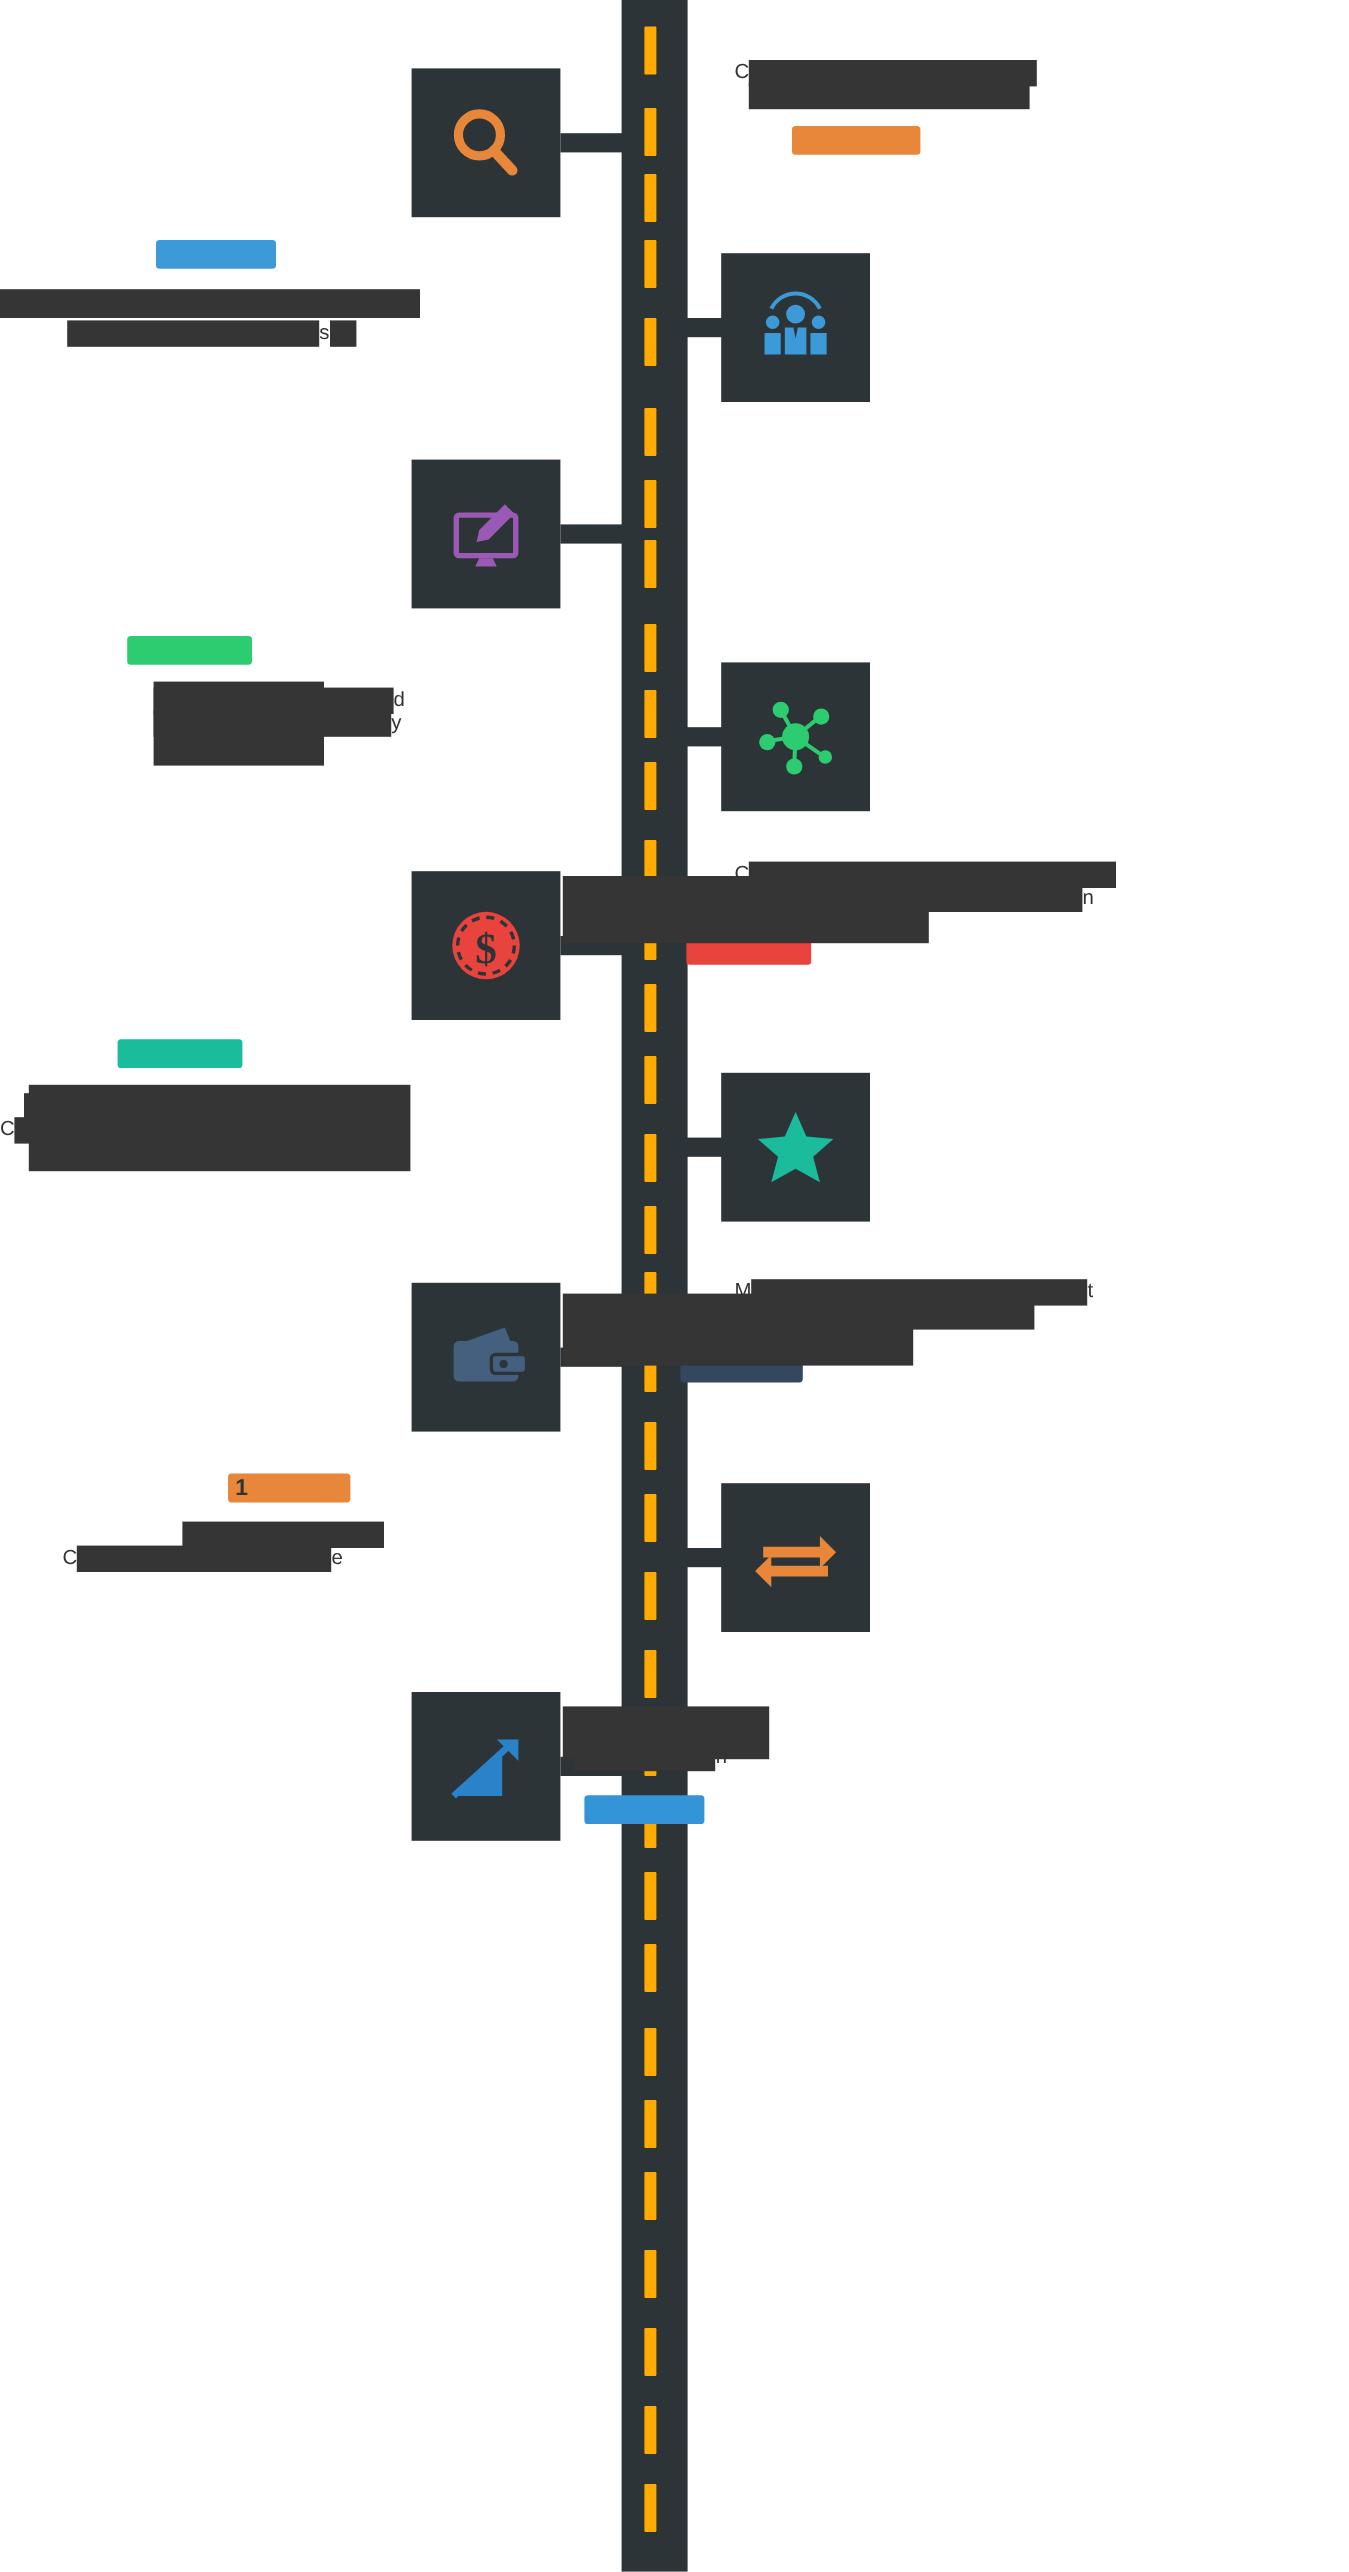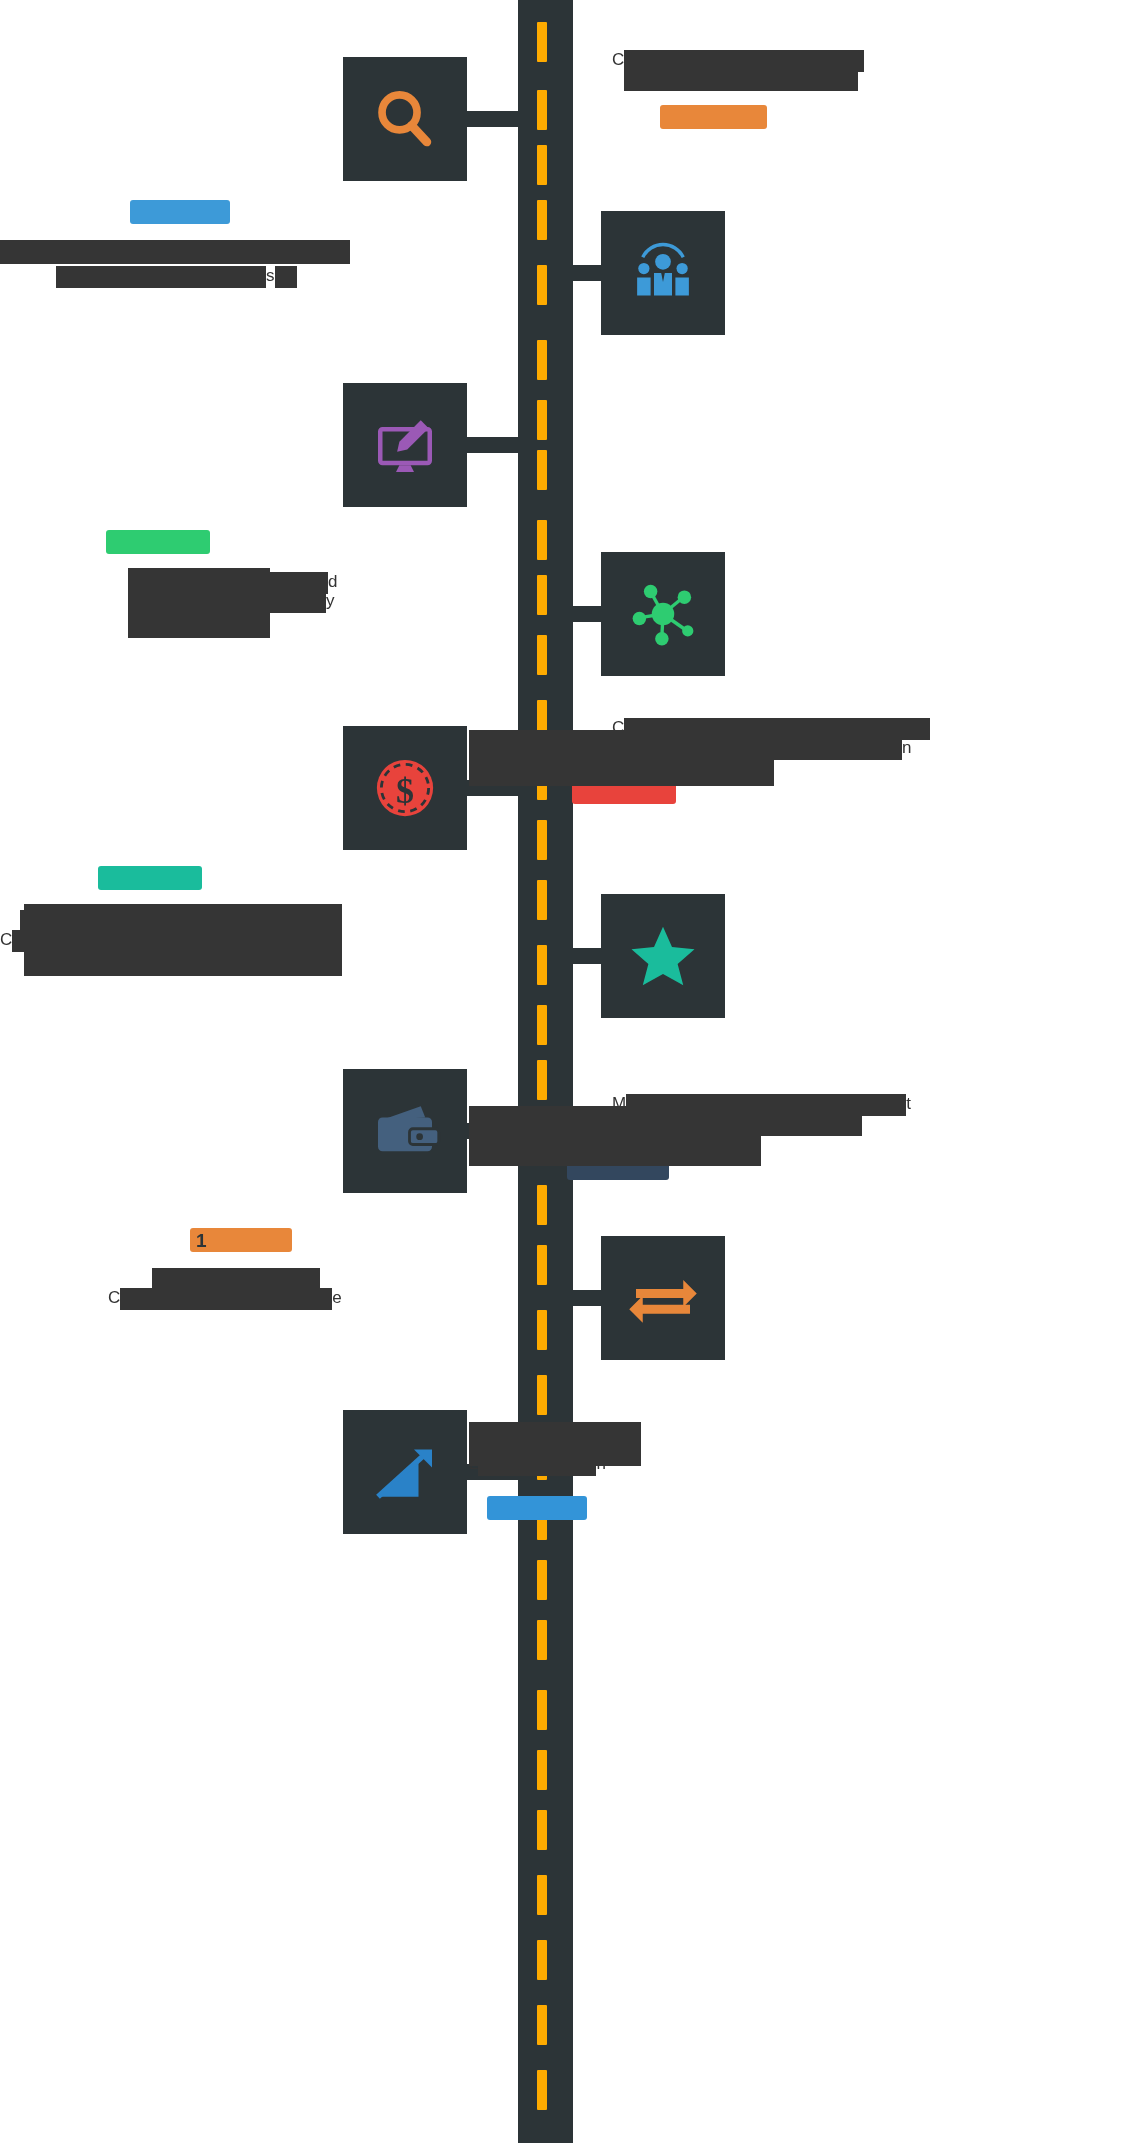--- a/index.html
+++ b/index.html
@@ -232,21 +232,21 @@
       <svg width="72" height="72" viewBox="0 0 64 64">
         <path d="M12 22 L46 10 L50 20 Z" fill="#44607e"></path>
         <rect x="8" y="20" width="48" height="30" rx="4" fill="#44607e"></rect>
         <rect x="36" y="30" width="26" height="14" rx="3" fill="#44607e" stroke="#2c3437" stroke-width="2.5"></rect>
         <circle cx="45" cy="37" r="3" fill="#2c3437"></circle>
       </svg>
     </span>
   </div>
   <div class="stub" style="left:467px;top:1123px;width:55px"></div>
 
-  <div class="txtblock" style="left:612px;top:1094px;width:470px">
+  <div class="txtblock" style="left:612px;top:1066px;width:470px">
     <div class="bodyline">
       <span class="visiblechar">M</span><span class="bar" style="width:280px"></span><span class="visiblechar">t</span>
     </div>
     <div class="bodyline" style="margin-top:-2px">
       <span class="bar" style="width:250px"></span>
     </div>
     <div class="bigmask" style="left:-143px;top:12px;width:292px;height:60px"></div>
     <div style="margin-top:20px;margin-left:-45px">
       <span class="chip redact" style="background:#33475e;width:90px;height:20px"></span>
     </div>
@@ -262,21 +262,21 @@
   </div>
   <div class="stub" style="left:566px;top:1290px;width:40px"></div>
 
   <div class="txtblock" style="left:0px;top:1228px;width:470px">
     <div style="margin-left:190px">
       <span class="chip" style="background:#e8873a;width:90px;height:20px;color:#2c3437">1</span>
     </div>
     <div class="bodyline" style="margin-top:16px;margin-left:152px">
       <span class="bar" style="width:168px"></span>
     </div>
-    <div class="bodyline" style="margin-top:-2px;margin-left:108px">
+    <div class="bodyline" style="margin-top:-2px;margin-left:52px">
       <span class="visiblechar">C</span><span class="bar" style="width:212px"></span><span class="visiblechar">e</span>
     </div>
   </div>
 
   <div class="tile" style="left:343px;top:1410px">
     <span>
       <svg width="72" height="72" viewBox="0 0 64 64">
         <path d="M8 54 L50 16" stroke="#2a82c8" stroke-width="5" fill="none"></path>
         <path d="M40 12 h16 v16 z" fill="#2a82c8"></path>
         <path d="M10 54 L44 54 L44 24 Z" fill="#2a82c8"></path>

